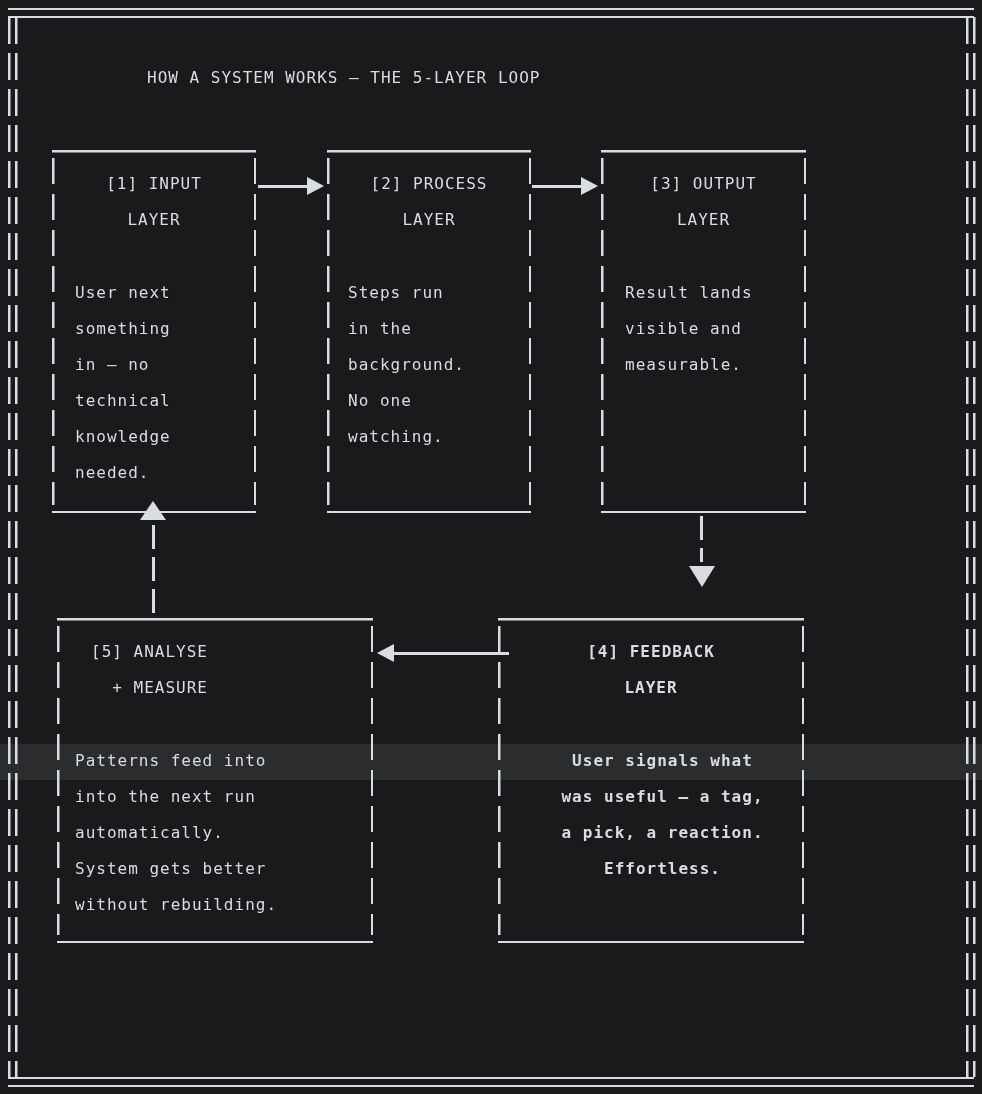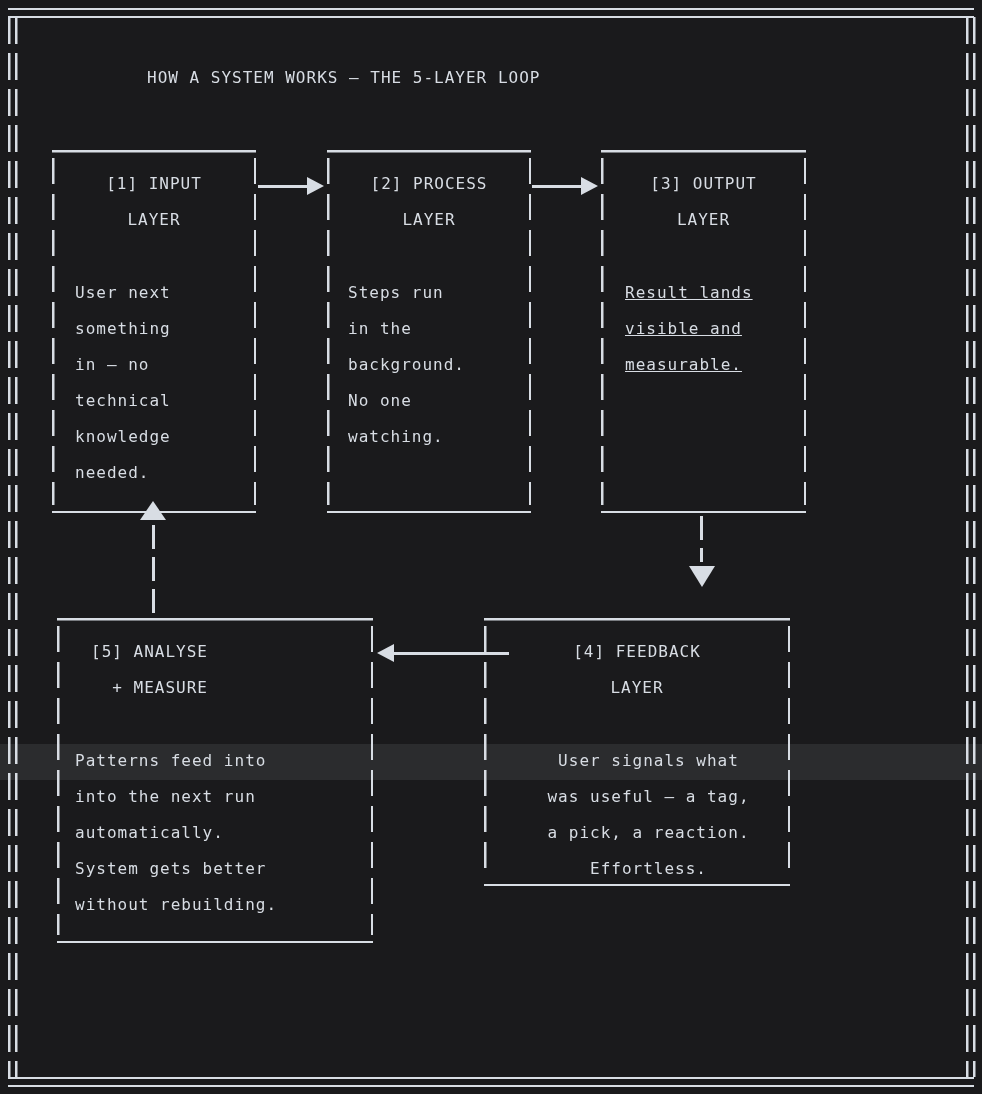--- a/index.html
+++ b/index.html
@@ -38,29 +38,29 @@
       linear-gradient(var(--fg), var(--fg)),
       linear-gradient(var(--fg), var(--fg)),
       repeating-linear-gradient(180deg, var(--fg) 0 26px, transparent 26px 36px),
       repeating-linear-gradient(180deg, var(--fg) 0 26px, transparent 26px 36px);
     background-size:100% 2.5px, 100% 2.5px, 2.5px calc(100% - 16px), 2.5px calc(100% - 16px);
     background-position:0 0, 0 100%, 0 8px, 100% 8px;
     background-repeat:no-repeat; }
   #box1 { left:52px;  top:150px; width:204px; height:363px; }
   #box2 { left:327px; top:150px; width:204px; height:363px; }
   #box3 { left:601px; top:150px; width:205px; height:363px; }
-  #box4 { left:484px; top:618px; width:306px; height:268px; }
+  #box4 { left:498px; top:618px; width:306px; height:325px;font-weight:bold; }
   #box5 { left:57px;  top:618px; width:316px; height:325px; }
 
   .hdr { position:absolute; top:16px; left:0; right:0; text-align:center; }
   .hdr--left { text-align:left; padding-left:34px; }
   .bdy { position:absolute; top:125px; left:0; right:0; }
   #box1 .bdy { padding-left:23px; }
   #box2 .bdy { padding-left:21px; }
-  #box3 .bdy { padding-left:24px;text-decoration:underline; }
+  #box3 .bdy { padding-left:24px; }
   #box4 .bdy { padding-left:23px;text-align:center; }
   #box5 .bdy { padding-left:18px; }
 
   
   .arrow { position:absolute; }
   .shaft-h { position:absolute; height:2.5px; background:var(--fg); }
   .vdash { position:absolute; width:2.5px;
     background:repeating-linear-gradient(180deg, var(--fg) 0 24px, transparent 24px 32px); }
   .tri { position:absolute; width:0; height:0; }
   .tri-right { border-top:9px solid transparent; border-bottom:9px solid transparent; border-left:17px solid var(--fg); }

